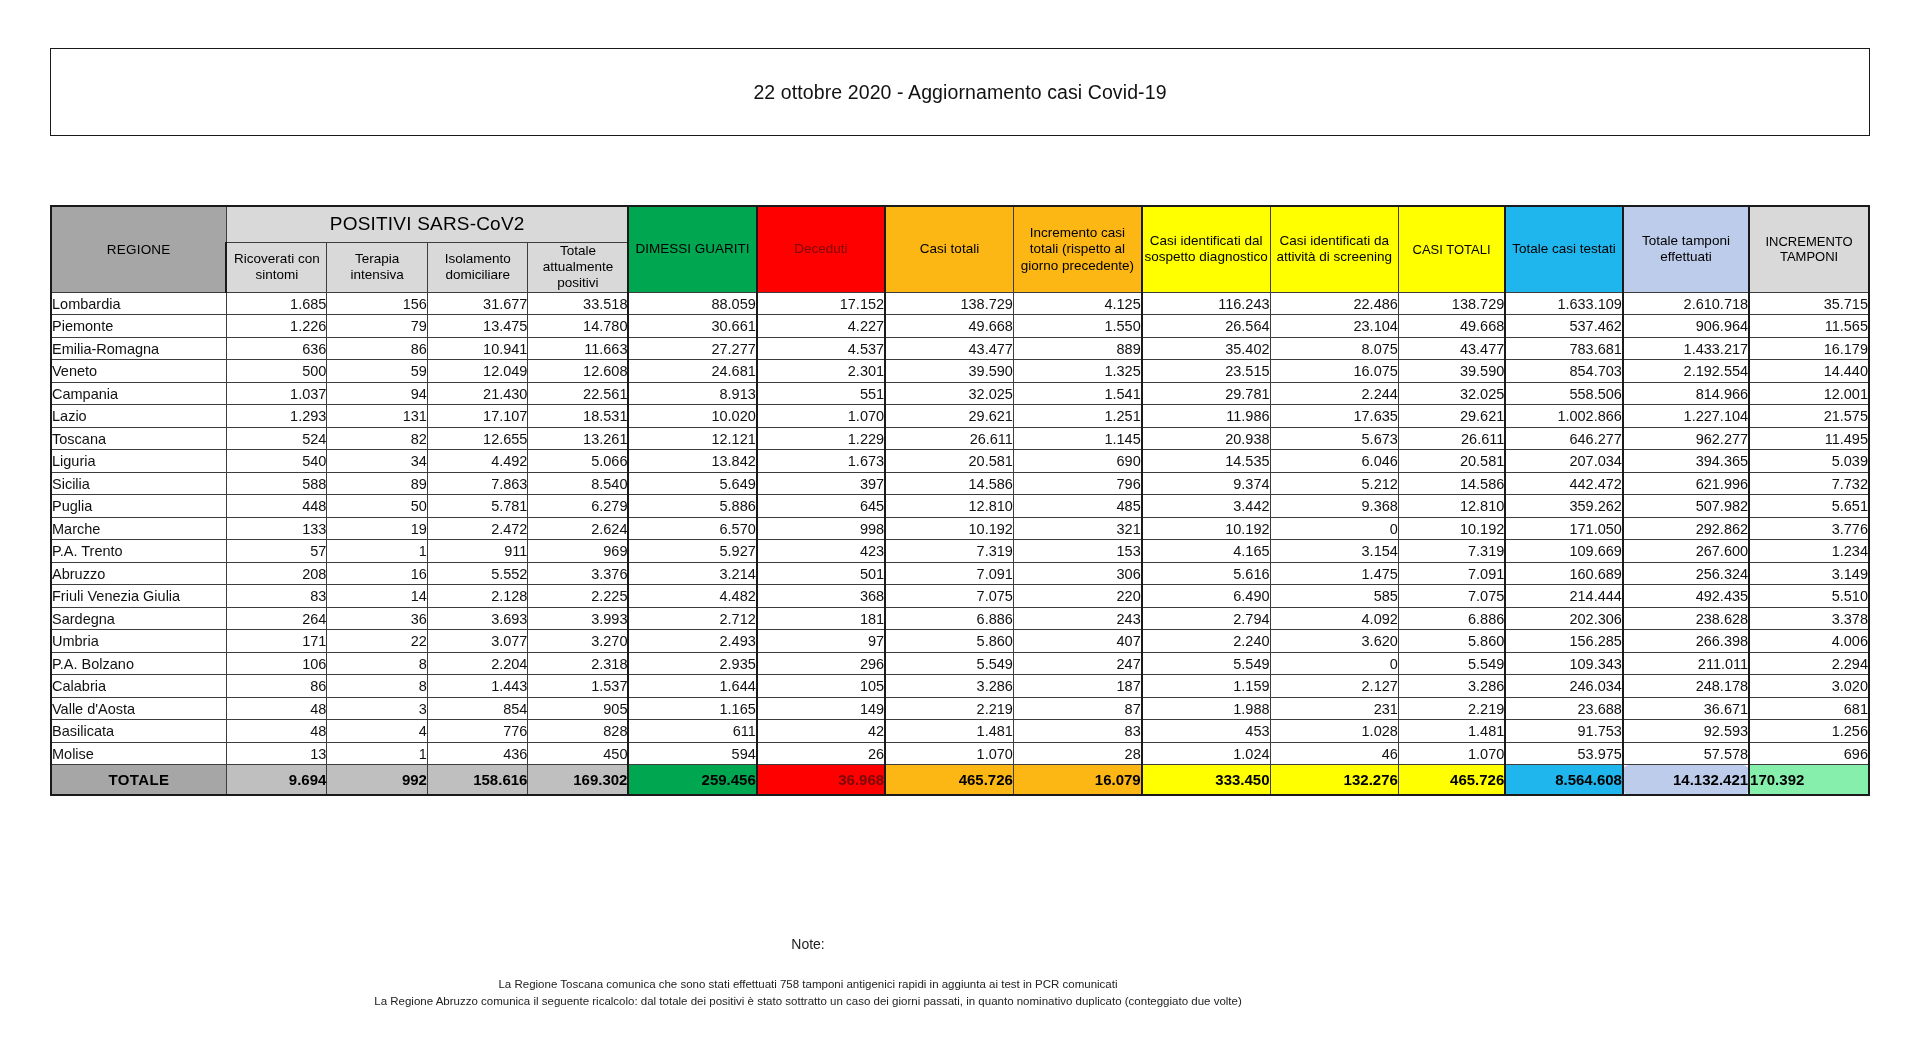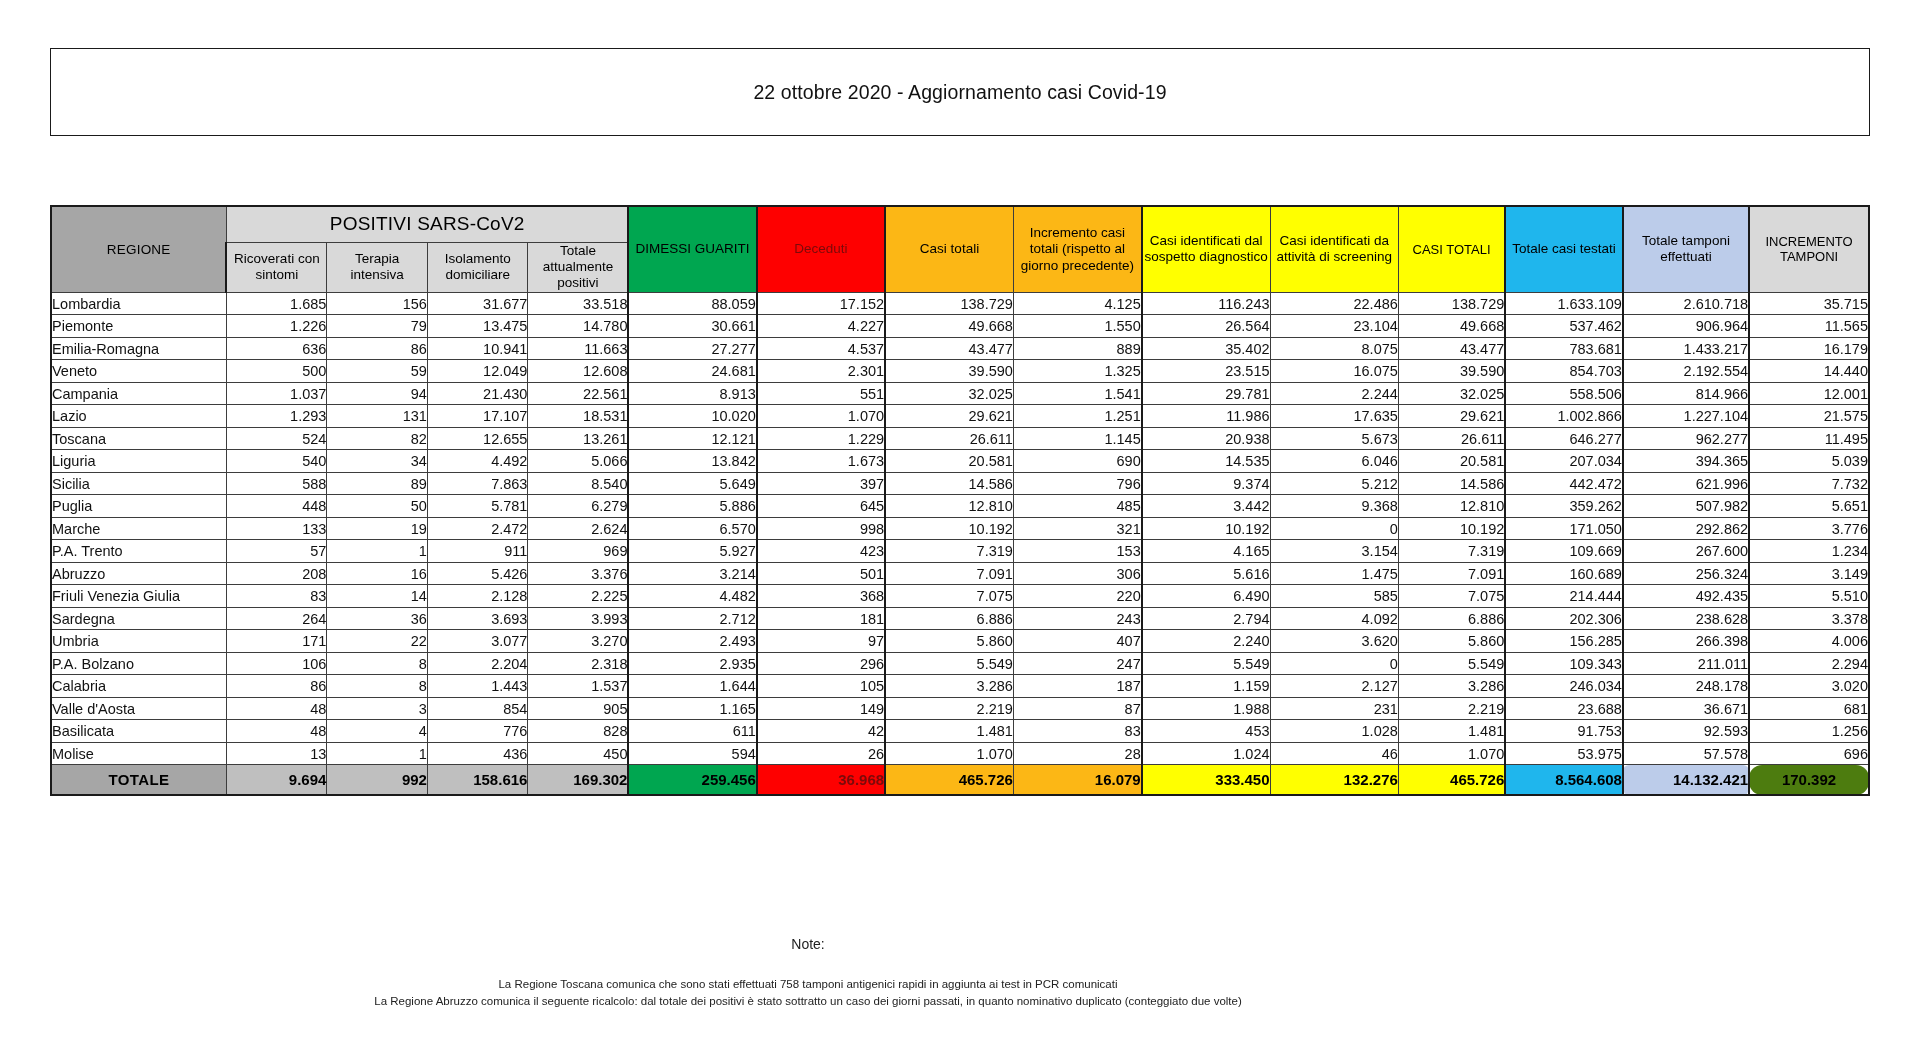--- a/index.html
+++ b/index.html
@@ -134,21 +134,21 @@
     color: #000;
     letter-spacing: .4px;
   }
   td.t-grey   { background: #bfbfbf; text-align: right; padding-right: 6px; color:#000;margin-top:8px; }
   td.t-green  { background: #00a650; text-align: right; padding-right: 6px; color:#000; }
   td.t-red    { background: #fe0000; text-align: right; padding-right: 6px; color:#7b0a0a; }
   td.t-orange { background: #fcb715; text-align: right; padding-right: 6px; color:#000; }
   td.t-yellow { background: #ffff00; text-align: right; padding-right: 6px; color:#000; }
   td.t-cyan   { background: #1fb6ed; text-align: right; padding-right: 6px; color:#000; }
   td.t-blue   { background: #bcccea; text-align: right; padding-right: 6px; color:#000;border-radius:6px; }
-  td.t-grey2  { background: #4d7c0f; text-align: center; padding-right: 6px; color:#000;border-radius:13px; }
+  td.t-grey2  { background: #86efac; text-align: left; padding-right: 6px; color:#000; }
 
   
   .sep-l { border-left: 2.5px solid #1a1a1a !important; }
 
   table.data { border: 2.5px solid #1a1a1a; }
 
   
   .notes {
     position: absolute;
     left: 58px; top: 936px;
@@ -419,21 +419,21 @@
             <td class="num">3.154</td>
             <td class="num">7.319</td>
             <td class="num sep-l">109.669</td>
             <td class="num sep-l">267.600</td>
             <td class="num sep-l">1.234</td>
           </tr>
           <tr class="drow">
             <td class="reg">Abruzzo</td>
             <td class="num">208</td>
             <td class="num">16</td>
-            <td class="num">5.426</td>
+            <td class="num">5.552</td>
             <td class="num">3.376</td>
             <td class="num sep-l">3.214</td>
             <td class="num sep-l">501</td>
             <td class="num sep-l">7.091</td>
             <td class="num">306</td>
             <td class="num sep-l">5.616</td>
             <td class="num">1.475</td>
             <td class="num">7.091</td>
             <td class="num sep-l">160.689</td>
             <td class="num sep-l">256.324</td>

